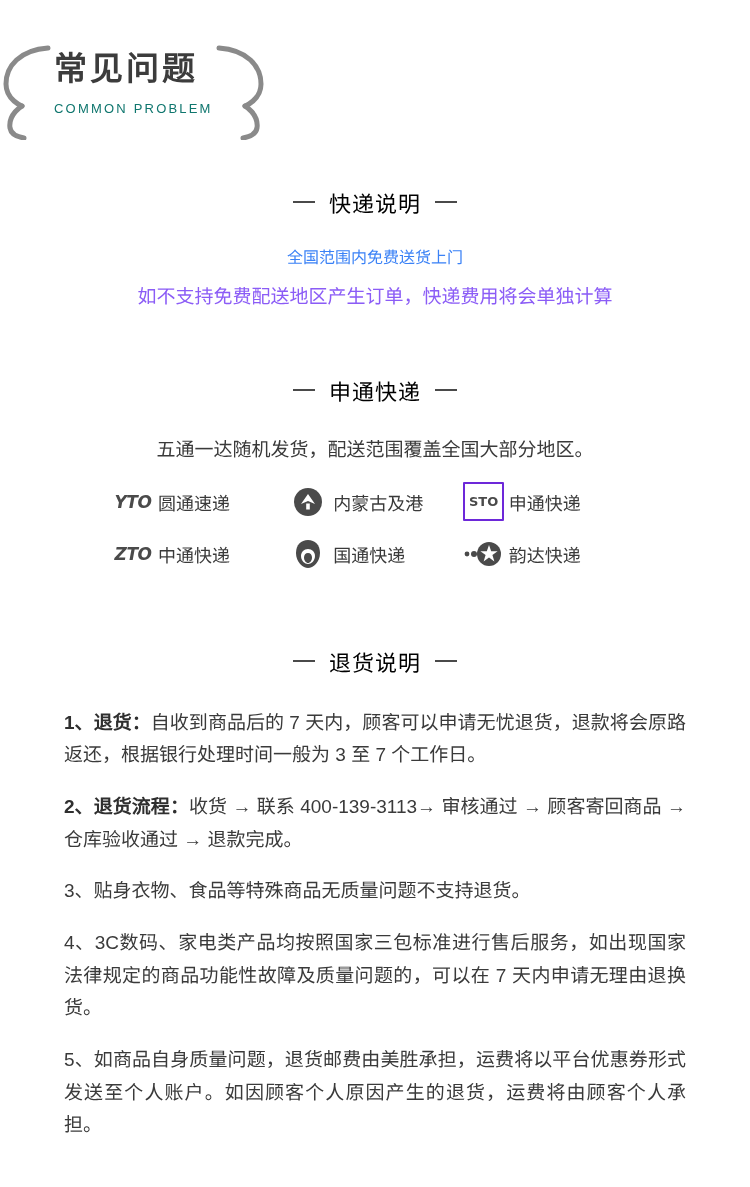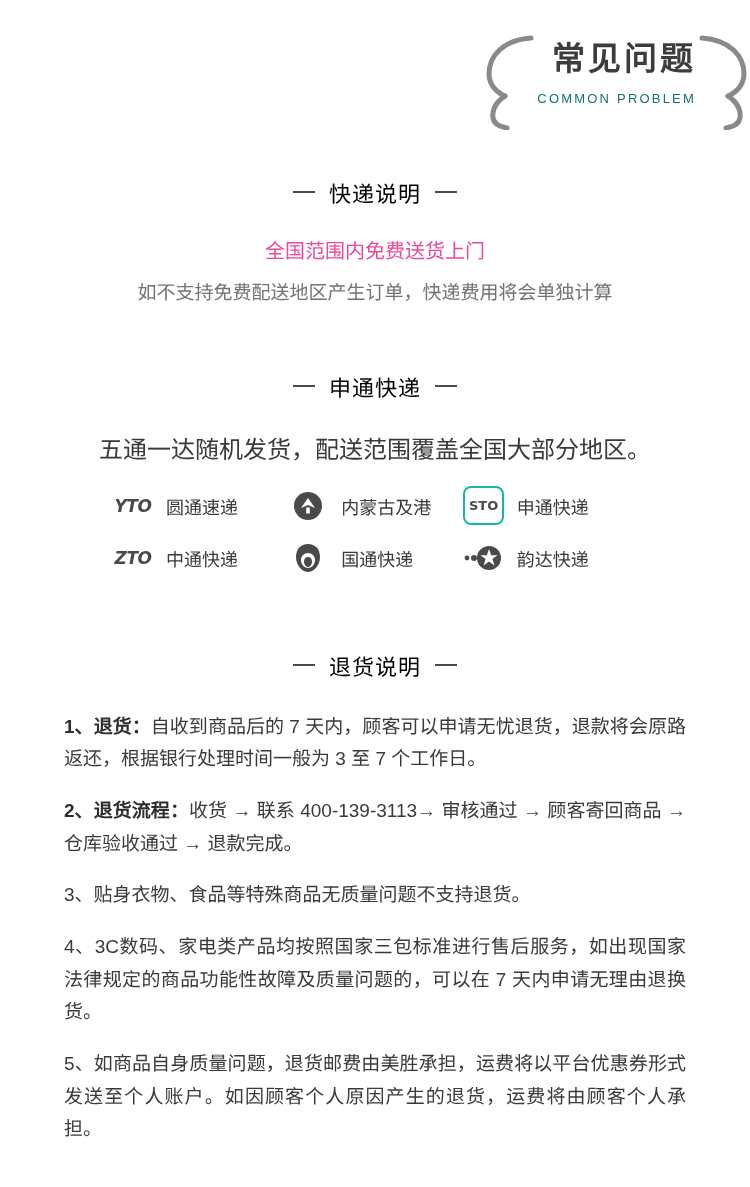--- a/index.html
+++ b/index.html
@@ -17,22 +17,22 @@
   .page {
     width: 750px;
     min-height: 1187px;
     position: relative;
     box-sizing: border-box;
     padding: 0;
   }
 
   
   .header {
-    text-align: right;
-    padding-top: 28px;
+    text-align: left;
+    padding-top: 38px;
   }
   .header-inner {
     position: relative;
     display: inline-block;
     padding: 10px 54px 8px 54px;
   }
   .bracket {
     position: absolute;
     width: 54px;
     height: 96px;
@@ -80,57 +80,57 @@
   }
   .section-title .t-text { display: inline-block; }
 
   
   #express-section { margin-top: 62px; }
   .express-lines {
     text-align: center;
     margin-top: 28px;
   }
   .express-line-1 {
-    font-size: 20px;
-    color: #ec4899;
+    font-size: 16px;
+    color: #3b82f6;
     line-height: 1.5;
   }
   .express-line-2 {
     font-size: 16px;
     color: #4a4a4a;
     margin-top: 12px;
     line-height: 1.5;
   }
   .express-line-3 {
     font-size: 19px;
-    color: #737373;
+    color: #8b5cf6;
     margin-top: 13px;
     line-height: 1.5;
   }
 
   
   #partner-section { margin-top: 62px; }
   .partner-desc {
     text-align: center;
-    font-size: 24px;
+    font-size: 19px;
     color: #3a3a3a;
     margin-top: 28px;
   }
   .courier-grid {
     margin-top: 26px;
     display: grid;
     grid-template-columns: repeat(3, 1fr);
     row-gap: 22px;
     padding: 0 112px;
     box-sizing: border-box;
   }
   .courier {
     display: flex;
     align-items: center;
-    gap: 12px;
+    gap: 4px;
   }
   .courier-logo {
     width: 42px;
     height: 30px;
     flex: 0 0 42px;
     display: flex;
     align-items: center;
     justify-content: center;
   }
   .courier-name {
@@ -141,22 +141,22 @@
   }
   .logo-text {
     font-family: "DejaVu Sans", sans-serif;
     font-weight: bold;
     font-style: italic;
     font-size: 17px;
     color: #4a4a4a;
     letter-spacing: -0.5px;
   }
   .logo-box {
-    border: 2px solid #14b8a6;
-    border-radius: 8px;
+    border: 2px solid #6d28d9;
+    border-radius: 1px;
     font-size: 13px;
     font-weight: bold;
     font-style: normal;
     color: #4a4a4a;
     padding: 10px 4px;
     letter-spacing: 0;
     font-family: "DejaVu Sans", sans-serif;
   }
 
   

